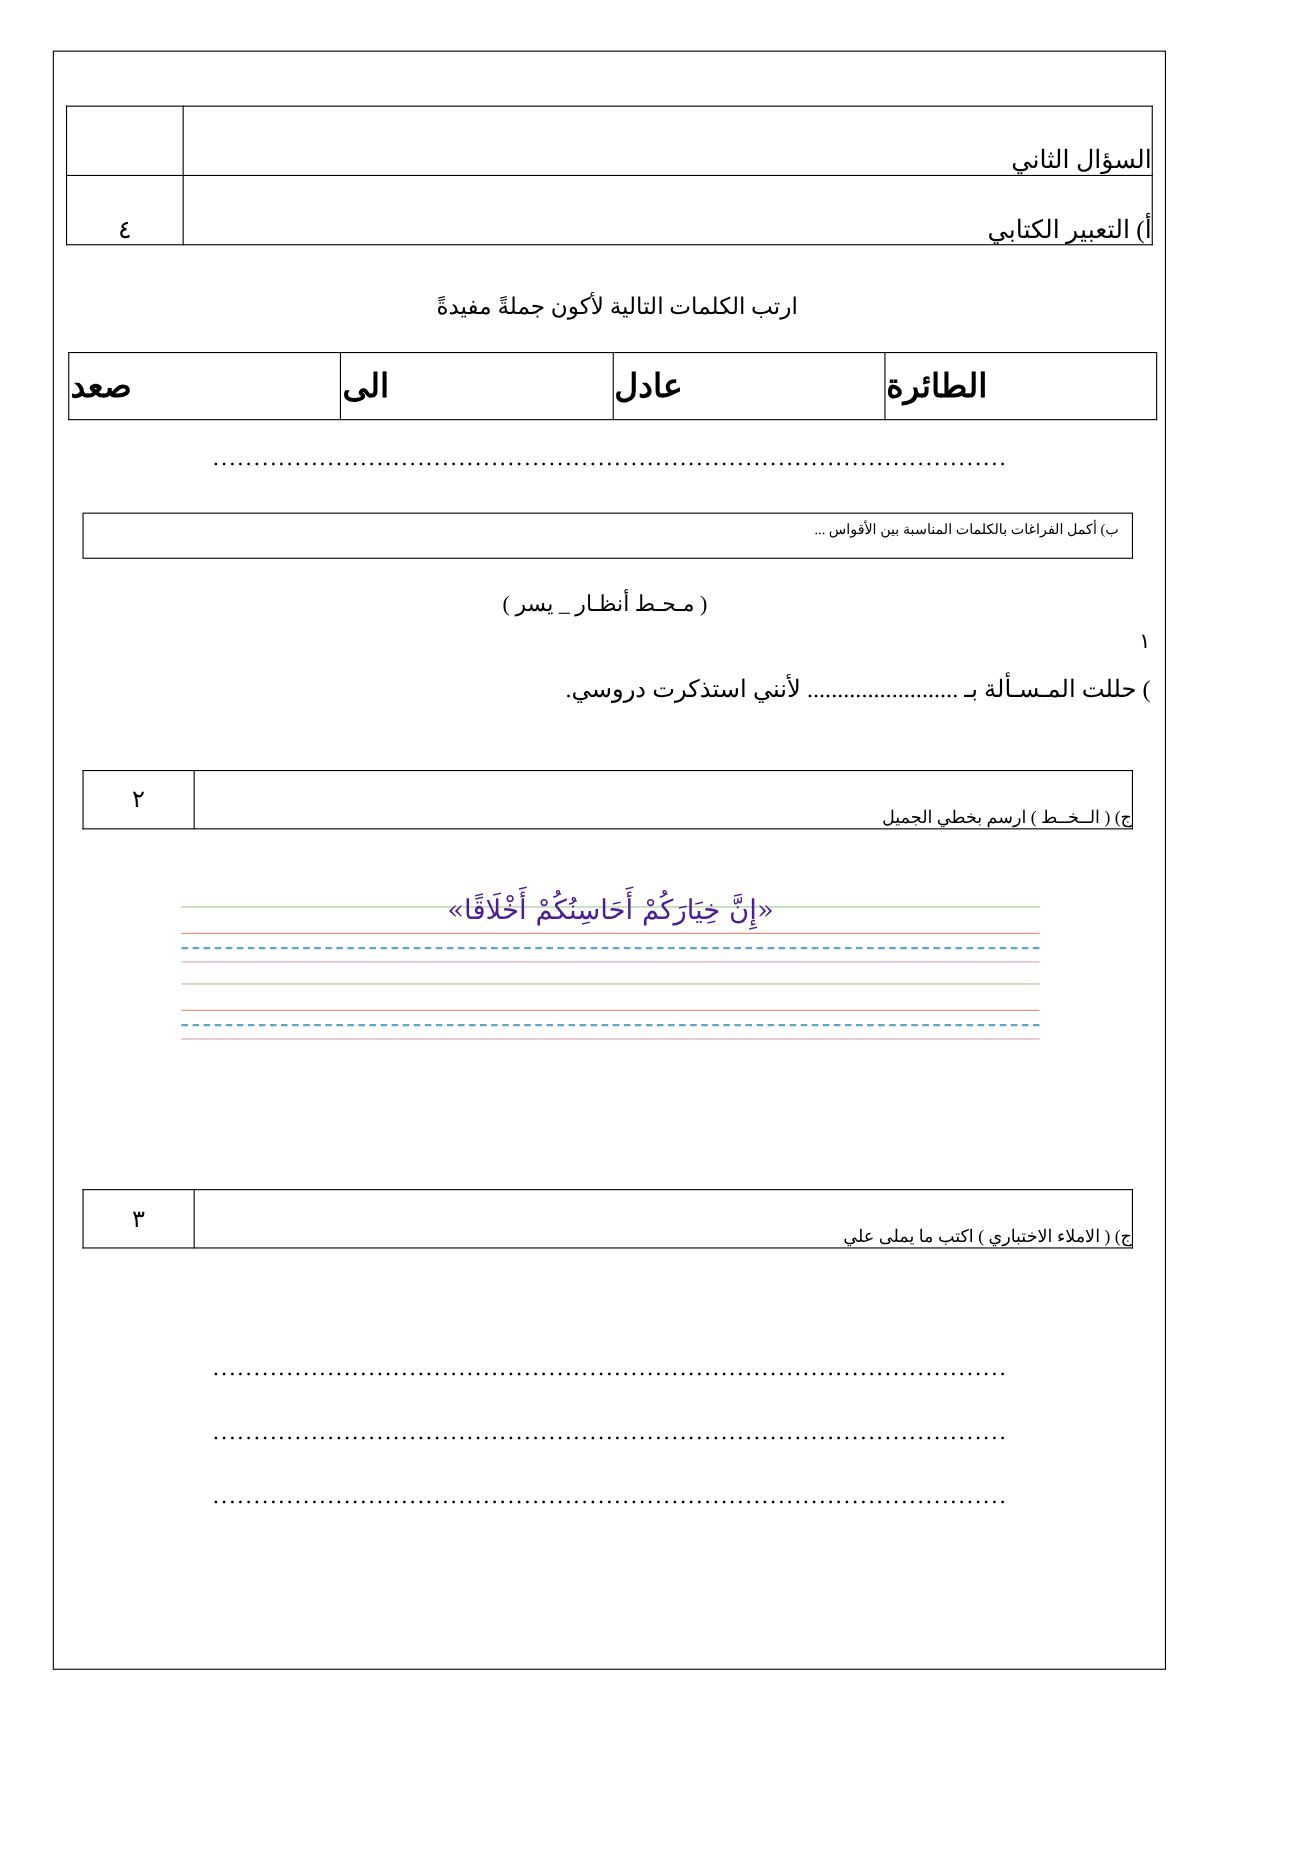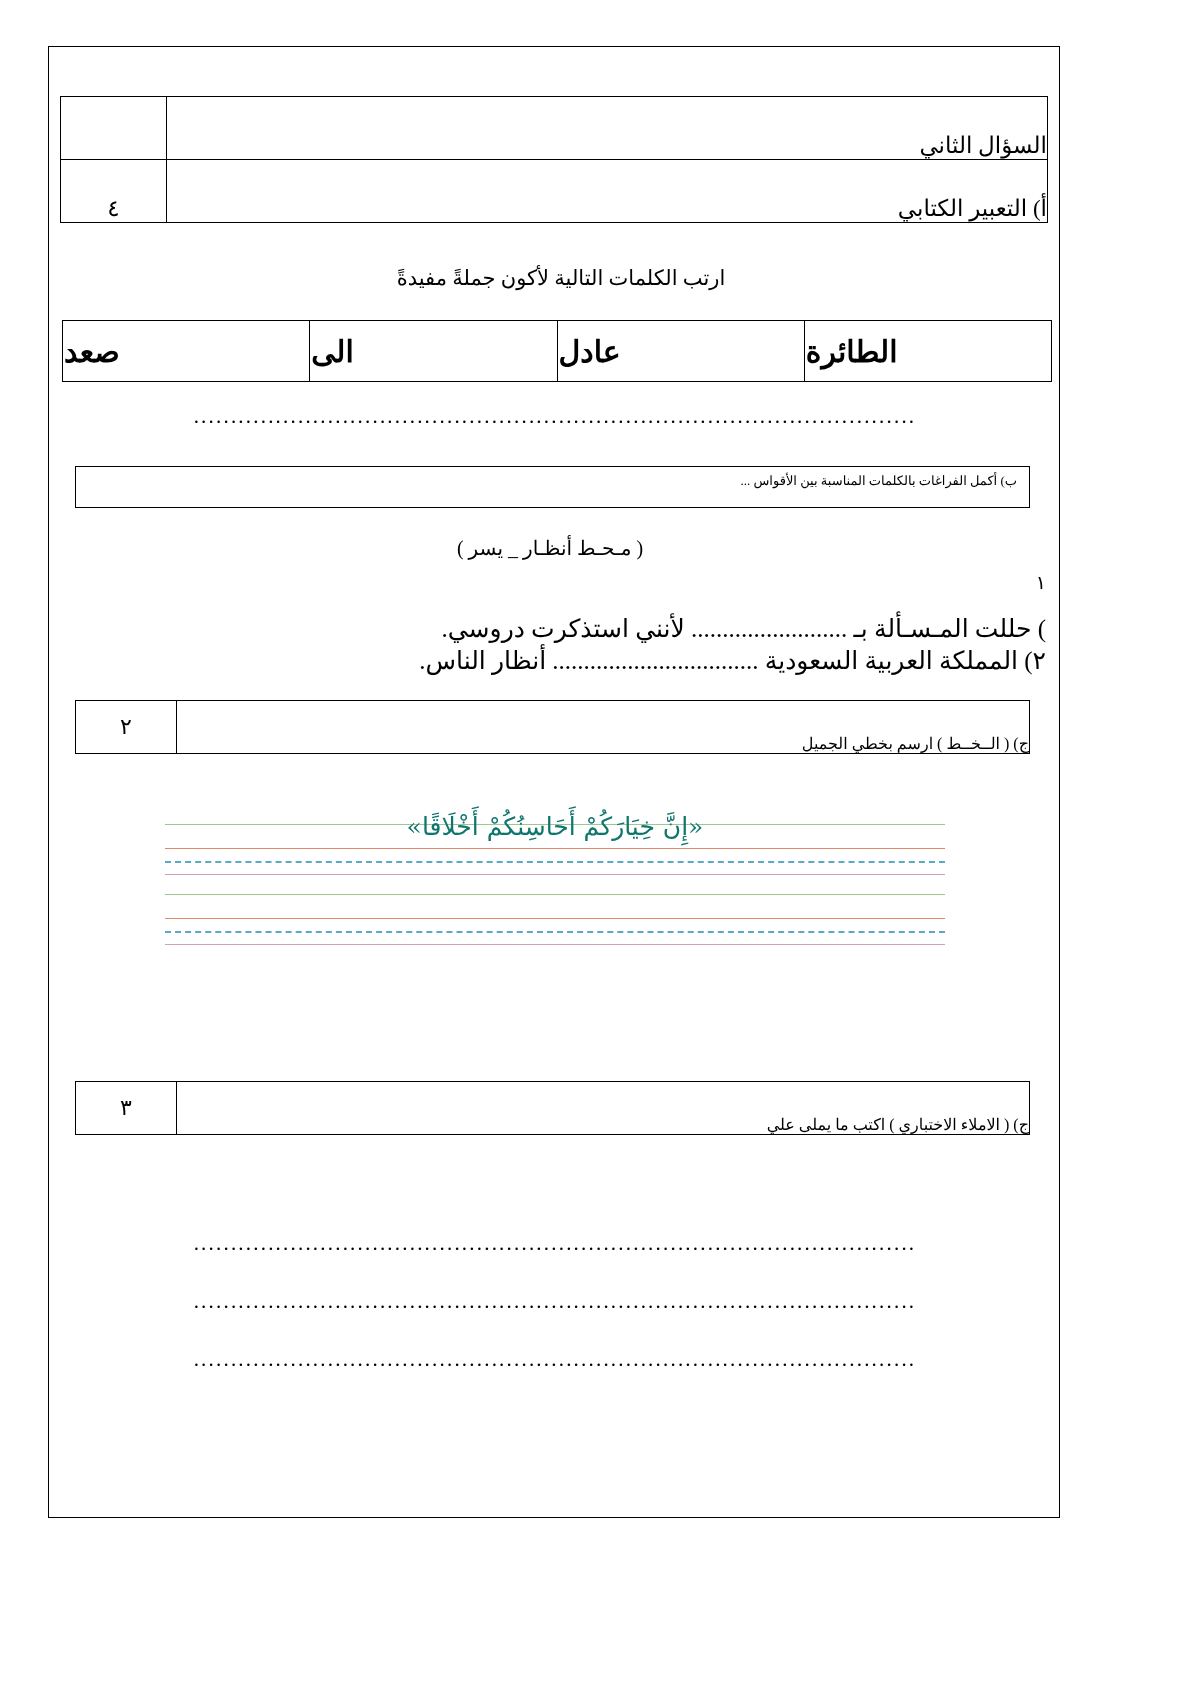--- a/index.html
+++ b/index.html
@@ -131,21 +131,21 @@
   }
   .num-one {
     position: absolute;
     right: 14px;
     top: 525px;
     font-size: 19px;
   }
   .sentence {
     position: absolute;
     right: 14px;
-    font-size: 25px;
+    font-size: 22px;
     text-align: right;
     width: 960px;
     direction: rtl;
   }
 
   
   .sec-table {
     position: absolute;
     border-collapse: collapse;
     table-layout: fixed;
@@ -177,21 +177,21 @@
   }
   .rule-green  { border-top: 1.4px solid #9ec78f; }
   .rule-orange { border-top: 1.4px solid #e08a6a; }
   .rule-dash   { border-top: 2.2px dashed #5ba9c4; }
   .rule-pink   { border-top: 1.4px solid #d4a0b4; }
 
   .calligraphy {
     position: absolute;
     width: 100%;
     text-align: center;
-    color: #0f766e;
+    color: #4c1d95;
     font-size: 25px;
     font-family: "DejaVu Serif", "Liberation Serif", serif;
     direction: rtl;
     white-space: nowrap;
   }
 </style>
 </head>
 <body>
 
 <div class="page">
@@ -228,21 +228,20 @@
     <div class="dotted-line" style="right:80px; top:358px; width:850px;">.................................................................................................</div>
 
     <div class="partb-box">ب) أكمل الفراغات بالكلمات المناسبة بين الأقواس ...</div>
 
     <div class="bank-parens">(  مـحـط أنظـار   _   يسر  )</div>
 
     <div class="num-one">١</div>
 
     <div class="sentence" style="top:568px;">) حللت المـسـألة بـ ......................... لأنني استذكرت دروسي.</div>
 
-    <div class="sentence" style="top:600px;">٢) المملكة العربية السعودية ................................. أنظار الناس.</div>
 
     <table class="sec-table" style="right:30px; top:654px; width:955px;">
       <tbody>
           <tr>
         <td class="sec-title-cell">ج) ( الــخــط ) ارسم بخطي الجميل</td>
         <td class="sec-mark-cell">٢</td>
       </tr>
     </tbody>
       </table>
 

